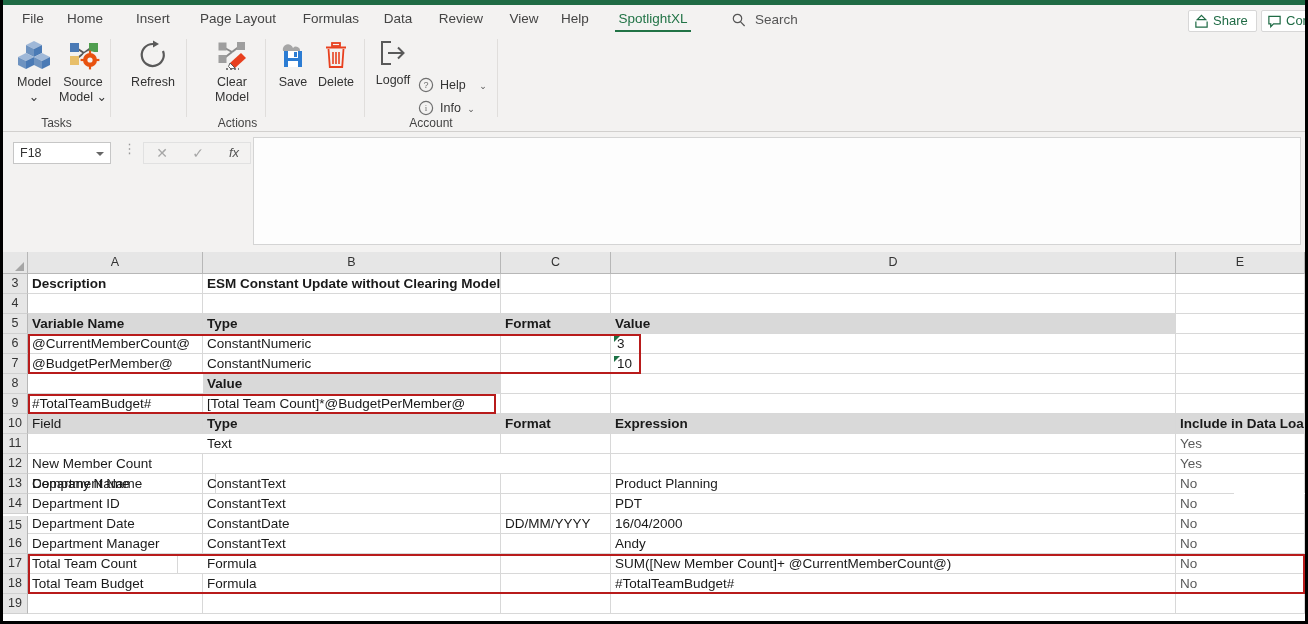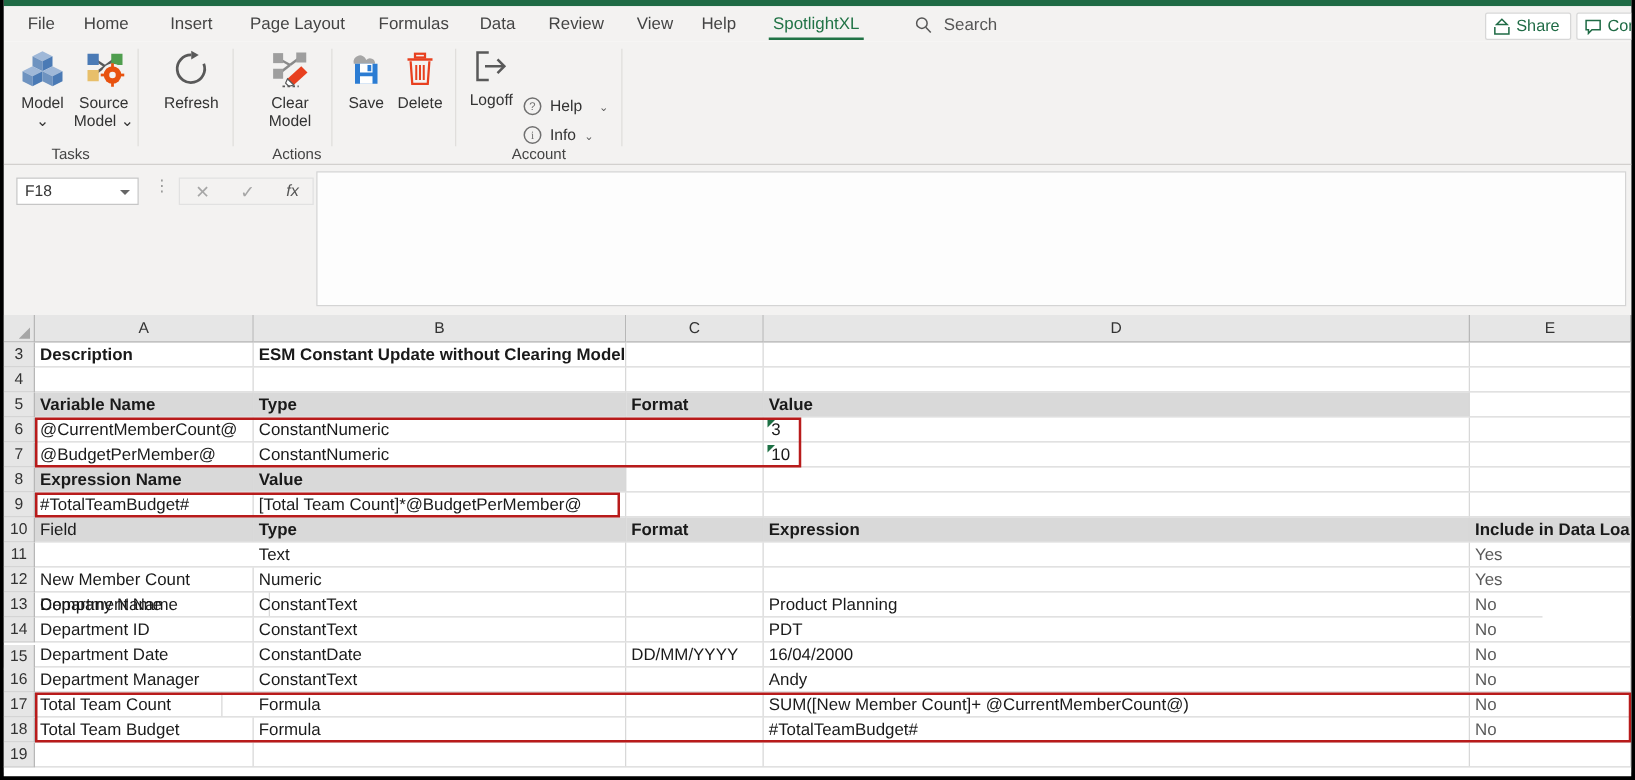--- a/index.html
+++ b/index.html
@@ -382,21 +382,20 @@
         <div class="rowhead" style="top: 102px; height: 20px; line-height: 19px;">7</div>
         <div class="rowband" style="top: 102px; height: 20px; width: 1277px;">
           <div class="cell" style="left: 0px; width: 175px; line-height: 19px;">@BudgetPerMember@</div>
           <div class="cell" style="left: 175px; width: 298px; line-height: 19px;">ConstantNumeric</div>
           <div class="cell" style="left: 473px; width: 110px; line-height: 19px;"></div>
           <div class="cell" style="left: 583px; width: 565px; line-height: 19px; padding-left: 6px;"><span class="gtri"></span><span>10</span></div>
           <div class="cell" style="left: 1148px; width: 129px; line-height: 19px;"></div>
         </div>
         <div class="rowhead" style="top: 122px; height: 20px; line-height: 19px;">8</div>
         <div class="rowband" style="top: 122px; height: 20px; width: 1277px;">
-          <div class="cell hdr" style="left: 0px; width: 175px; line-height: 19px; font-weight: bold;">Expression Name</div>
           <div class="cell hdr" style="left: 175px; width: 298px; line-height: 19px; font-weight: bold;">Value</div>
           <div class="cell" style="left: 473px; width: 110px; line-height: 19px;"></div>
           <div class="cell" style="left: 583px; width: 565px; line-height: 19px;"></div>
           <div class="cell" style="left: 1148px; width: 129px; line-height: 19px;"></div>
         </div>
         <div class="rowhead" style="top: 142px; height: 20px; line-height: 19px;">9</div>
         <div class="rowband" style="top: 142px; height: 20px; width: 1277px;">
           <div class="cell" style="left: 0px; width: 175px; line-height: 19px;">#TotalTeamBudget#</div>
           <div class="cell" style="left: 175px; width: 298px; line-height: 19px;">[Total Team Count]*@BudgetPerMember@</div>
           <div class="cell" style="left: 473px; width: 110px; line-height: 19px;"></div>
@@ -415,21 +414,20 @@
         <div class="rowband" style="top: 182px; height: 20px; width: 1277px;">
           <div class="cell" style="left: 0px; width: 188px; line-height: 19px; margin-top: 40px;">Company Name</div>
           <div class="cell" style="left: 175px; width: 298px; line-height: 19px;">Text</div>
           <div class="cell" style="left: 473px; width: 110px; line-height: 19px;"></div>
           <div class="cell" style="left: 583px; width: 565px; line-height: 19px;"></div>
           <div class="cell grey-txt" style="left: 1148px; width: 129px; line-height: 19px;">Yes</div>
         </div>
         <div class="rowhead" style="top: 202px; height: 20px; line-height: 19px;">12</div>
         <div class="rowband" style="top: 202px; height: 20px; width: 1277px;">
           <div class="cell" style="left: 0px; width: 175px; line-height: 19px;">New Member Count</div>
-          <div class="cell" style="left: 175px; width: 298px; line-height: 19px;">Numeric</div>
           <div class="cell" style="left: 473px; width: 110px; line-height: 19px;"></div>
           <div class="cell" style="left: 583px; width: 565px; line-height: 19px;"></div>
           <div class="cell grey-txt" style="left: 1148px; width: 129px; line-height: 19px;">Yes</div>
         </div>
         <div class="rowhead" style="top: 222px; height: 20px; line-height: 19px;">13</div>
         <div class="rowband" style="top: 222px; height: 20px; width: 1206px;">
           <div class="cell" style="left: 0px; width: 175px; line-height: 19px;">Department Name</div>
           <div class="cell" style="left: 175px; width: 298px; line-height: 19px;">ConstantText</div>
           <div class="cell" style="left: 473px; width: 110px; line-height: 19px;"></div>
           <div class="cell" style="left: 583px; width: 565px; line-height: 19px;">Product Planning</div>

